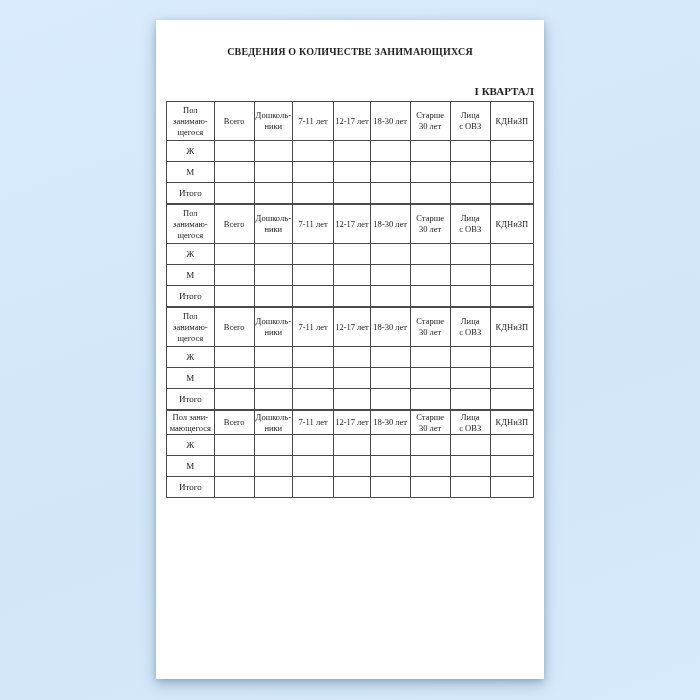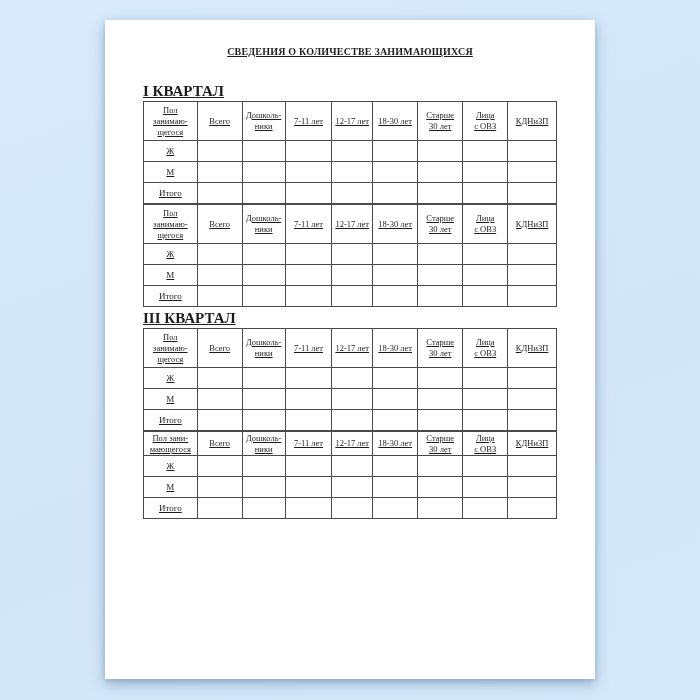--- a/index.html
+++ b/index.html
@@ -8,44 +8,43 @@
   }
   body {
     width: 700px;
     height: 700px;
     overflow: hidden;
     background: linear-gradient(160deg, var(--background_top, #d9ebfc) 0%, var(--background_bottom, #d2e6f8) 60%, #d7eafb 100%);
     font-family: "Liberation Serif", serif;
     color: var(--text, #1d1d1d);
   }
   .page {
-    width: 490px;
+    width: 388px;
     height: 659px;
     margin: 20px auto 0;
     background: var(--page, #ffffff);
     box-shadow: 0 5px 14px rgba(88, 118, 152, 0.45), 0 2px 5px rgba(88, 118, 152, 0.30);
-    padding: 0 38px;
+    padding: 0 10px;
     box-sizing: border-box;
-    text-decoration: underline;
   }
   .doc-title {
     margin: 0;
     padding-top: 26px;
     font-size: 10px;
     line-height: 12px;
     font-weight: bold;
     text-align: center;
     letter-spacing: 0.2px;
   }
   .quarter-title {
     margin: 6px 0 4px;
-    font-size: 15px;
+    font-size: 11px;
     line-height: 11px;
     font-weight: bold;
-    text-align: left;
+    text-align: right;
   }
   .quarter.first .quarter-title {
     margin-top: 28px;
   }
   table.qtable {
     width: 100%;
     border-collapse: collapse;
     table-layout: fixed;
     border-radius: 30px;
   }
@@ -220,21 +219,20 @@
             <td></td>
             <td></td>
             <td></td>
             <td></td>
         </tr>
       </tbody>
     </table>
   </section>
 
   <section class="quarter">
-    <h2 class="quarter-title">III КВАРТАЛ</h2>
     <table class="qtable">
       <colgroup>
           <col class="c0">
           <col class="c1">
           <col class="c2">
           <col class="c3">
           <col class="c4">
           <col class="c5">
           <col class="c6">
           <col class="c7">

